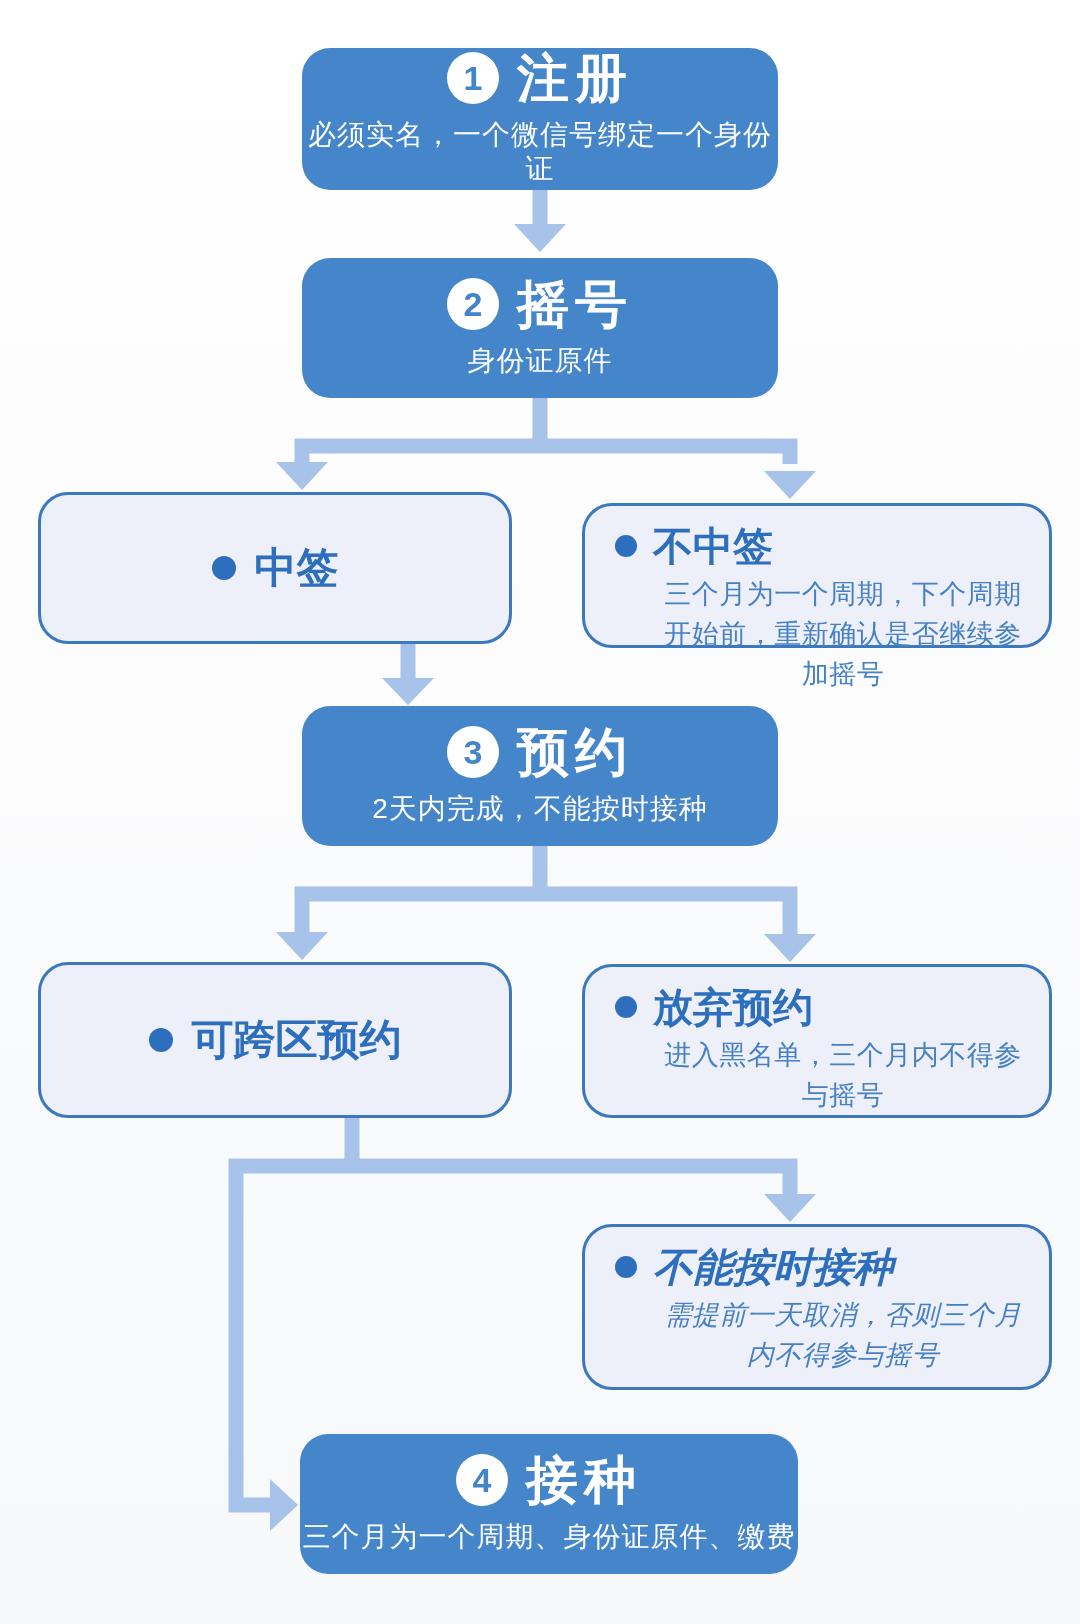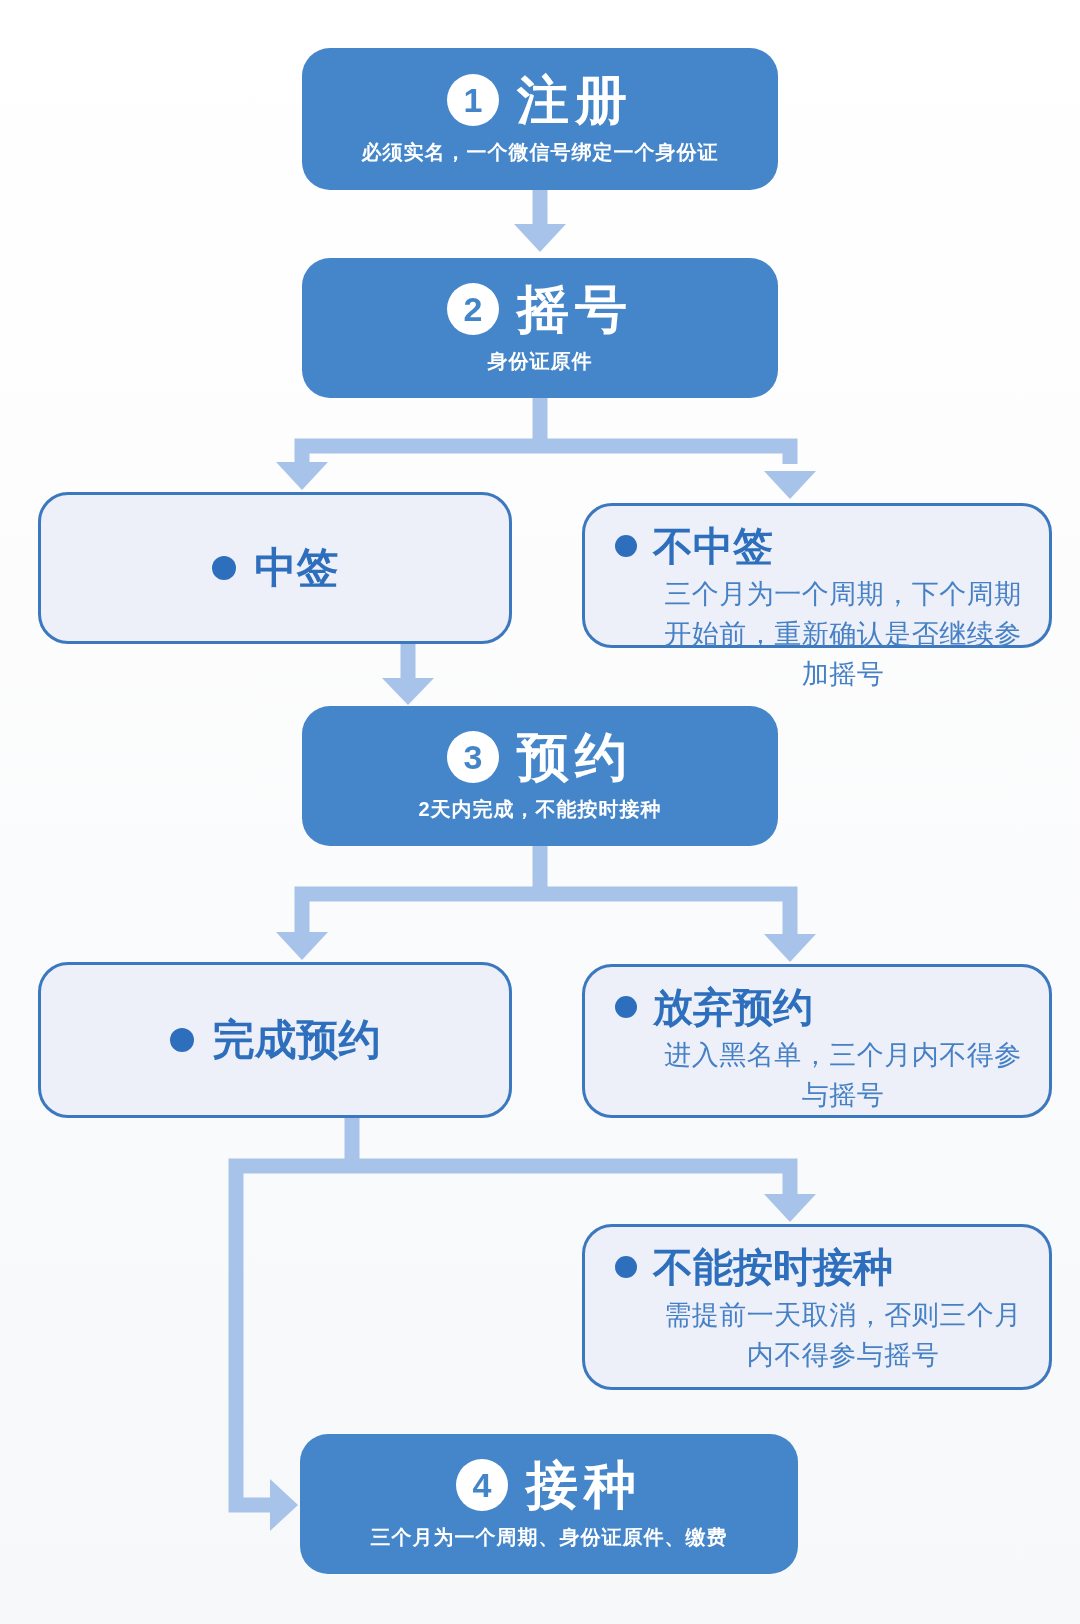--- a/index.html
+++ b/index.html
@@ -26,21 +26,21 @@
   .step-title {
     display:flex; align-items:center; gap:18px;
     font-size:52px; font-weight:bold; letter-spacing:6px; line-height:1;
   }
   .num-badge {
     width:52px; height:52px; border-radius:50%;
     background:var(--badge-fill,#ffffff); color:var(--badge-text,#4285c8);
     font-size:34px; font-weight:bold; letter-spacing:0;
     display:flex; align-items:center; justify-content:center; flex:0 0 auto;
   }
-  .step-sub { font-size:20px; letter-spacing:1px; line-height:1.2;font-weight:bold; }
+  .step-sub { font-size:28px; letter-spacing:1px; line-height:1.2; }
 
   
   .outcome {
     position:absolute; box-sizing:border-box;
     background:var(--outcome-fill,#edeff9);
     border:3px solid var(--outcome-border,#3b78be);
     border-radius:30px;
   }
   .outcome.center-label { display:flex; align-items:center; justify-content:center; }
   .o-head {
@@ -59,21 +59,21 @@
   
   #s1 { left:302px; top:48px;   width:476px; height:142px; }
   #s2 { left:302px; top:258px;  width:476px; height:140px; }
   #s3 { left:302px; top:706px;  width:476px; height:140px; }
   #s4 { left:300px; top:1434px; width:498px; height:140px; }
 
   #o-win      { left:38px;  top:492px;  width:474px; height:152px; }
   #o-lose     { left:582px; top:503px;  width:470px; height:145px; }
   #o-complete { left:38px;  top:962px;  width:474px; height:156px; }
   #o-abandon  { left:582px; top:964px;  width:470px; height:154px; }
-  #o-miss     { left:582px; top:1224px; width:470px; height:166px; }
+  #o-miss     { left:582px; top:1224px; width:470px; height:166px;font-style:italic; }
 </style>
 </head>
 <body>
 
 <div class="canvas">
 
   <svg class="connectors" viewBox="0 0 1080 1624" width="1080" height="1624" aria-hidden="true">
     <g>
       <path d="M540 190 V224"></path>
       <polygon points="514,224 566,224 540,252"></polygon>
@@ -137,21 +137,21 @@
     <div class="step-title">
       <span class="num-badge">3</span>
       <span>预约</span>
     </div>
     <div class="step-sub">2天内完成，不能按时接种</div>
   </section>
 
   <section class="outcome center-label" id="o-complete">
     <div class="o-head">
       <span class="dot"></span>
-      <span>完成预约</span>
+      <span>可跨区预约</span>
     </div>
   </section>
 
   <section class="outcome with-note" id="o-abandon">
     <div class="o-head">
       <span class="dot"></span>
       <span>放弃预约</span>
     </div>
     <p class="o-note">进入黑名单，三个月内不得参与摇号</p>
   </section>

